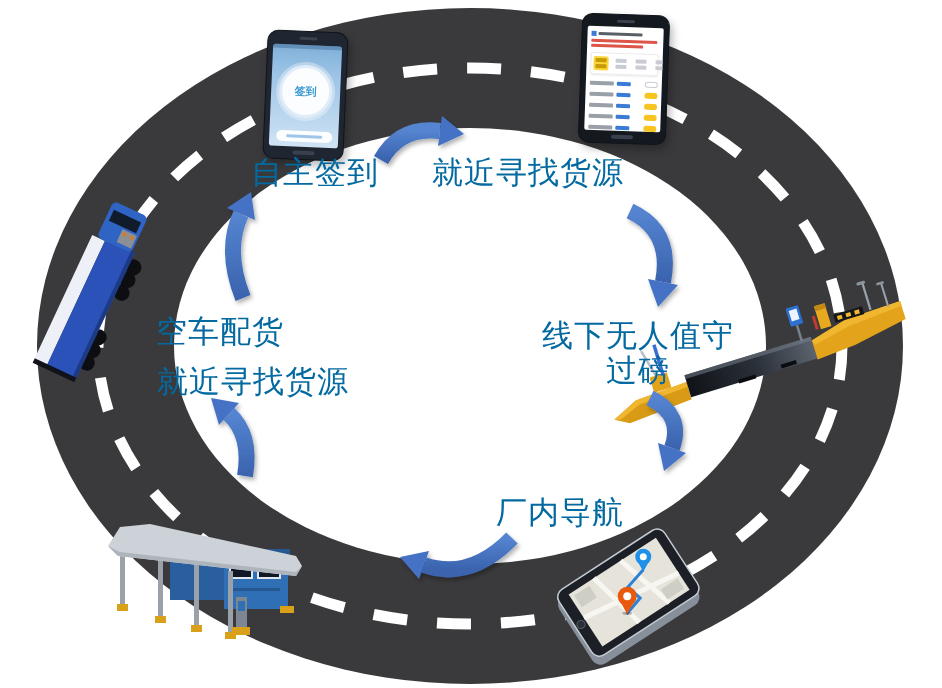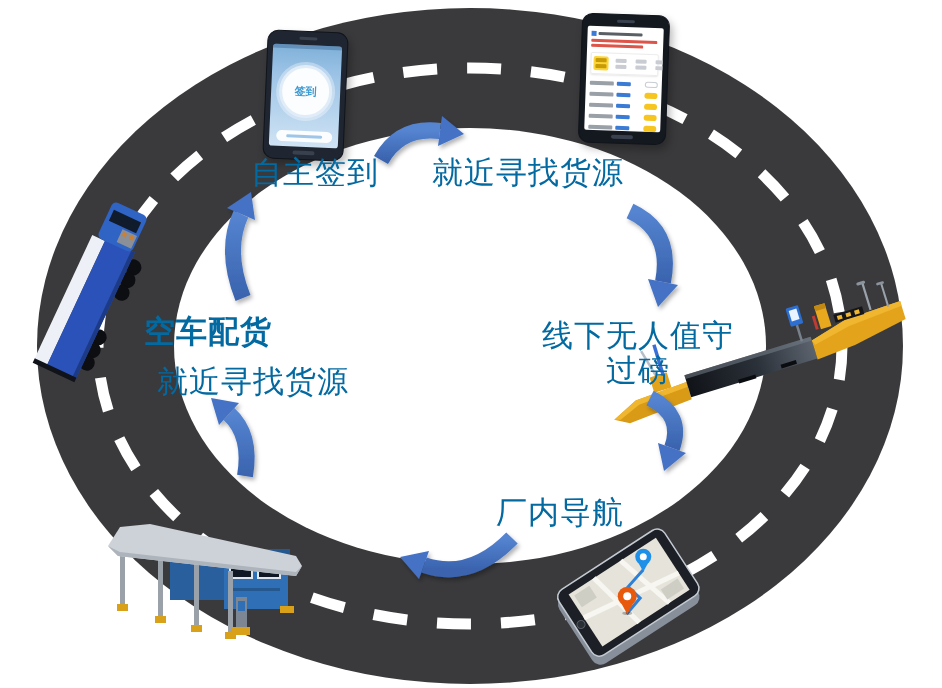--- a/index.html
+++ b/index.html
@@ -282,15 +282,15 @@
   <div class="step-label two-line" style="left:638px;top:318px;">
     <div>线下无人值守</div>
     <div>过磅</div>
   </div>
 
   <div class="step-label" style="left:560px;top:492px;">厂内导航</div>
 
 
   <div class="step-label" style="left:209px;top:361px;margin-left:44px;">就近寻找货源</div>
 
-  <div class="step-label" style="left:208px;top:311px;font-weight:bold;">空车配货</div>
+  <div class="step-label" style="left:220px;top:311px;">空车配货</div>
 
 </div>
 
 </body></html>

